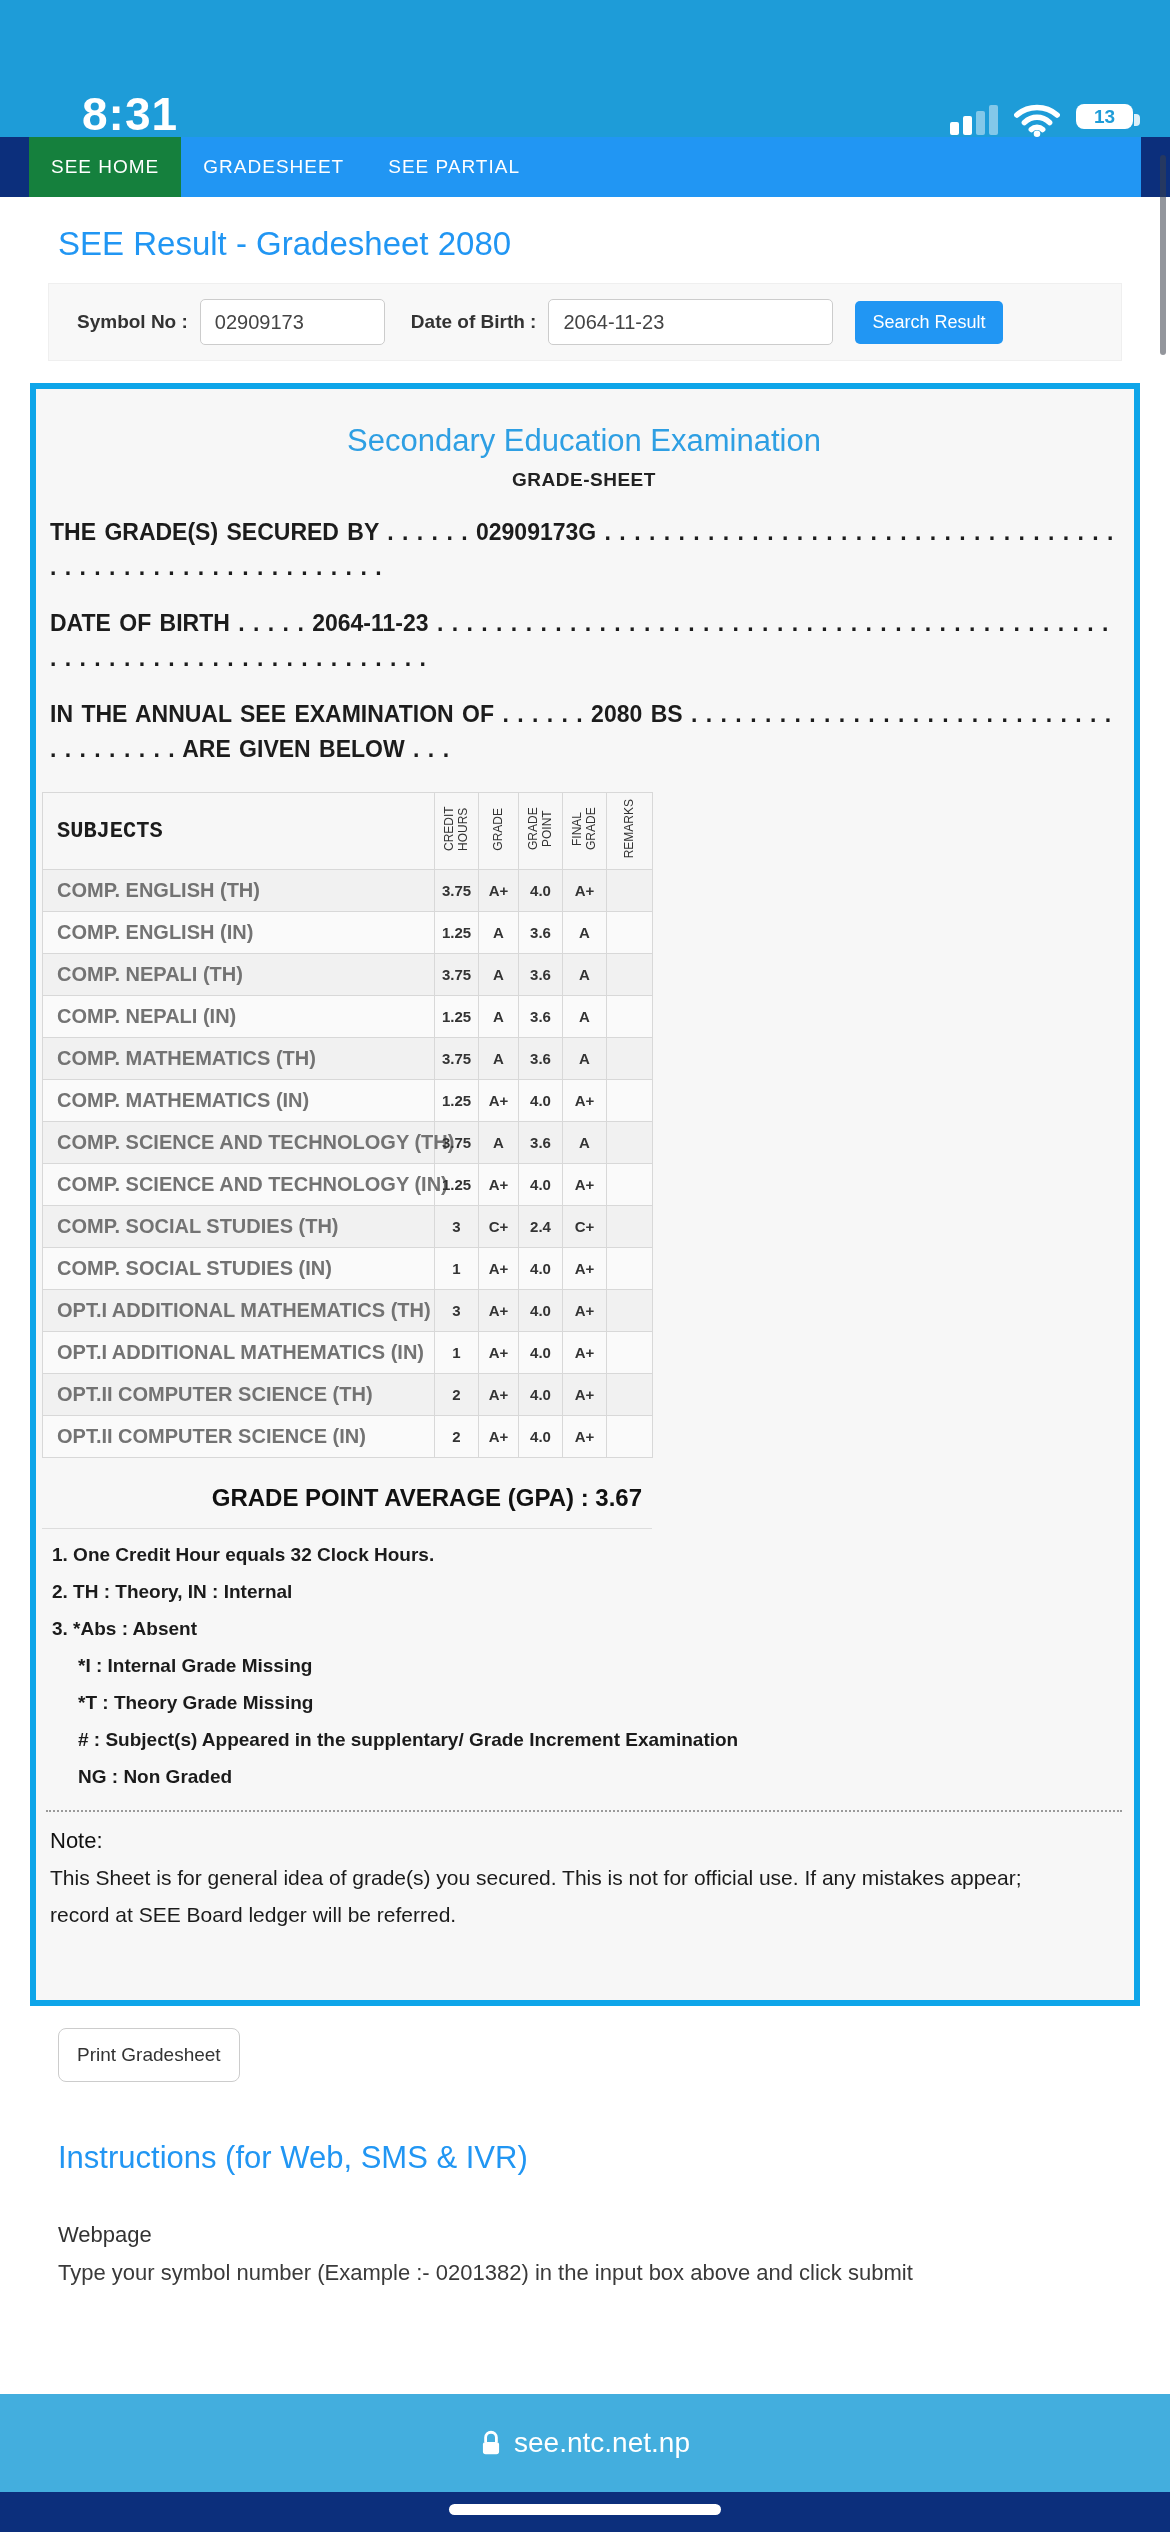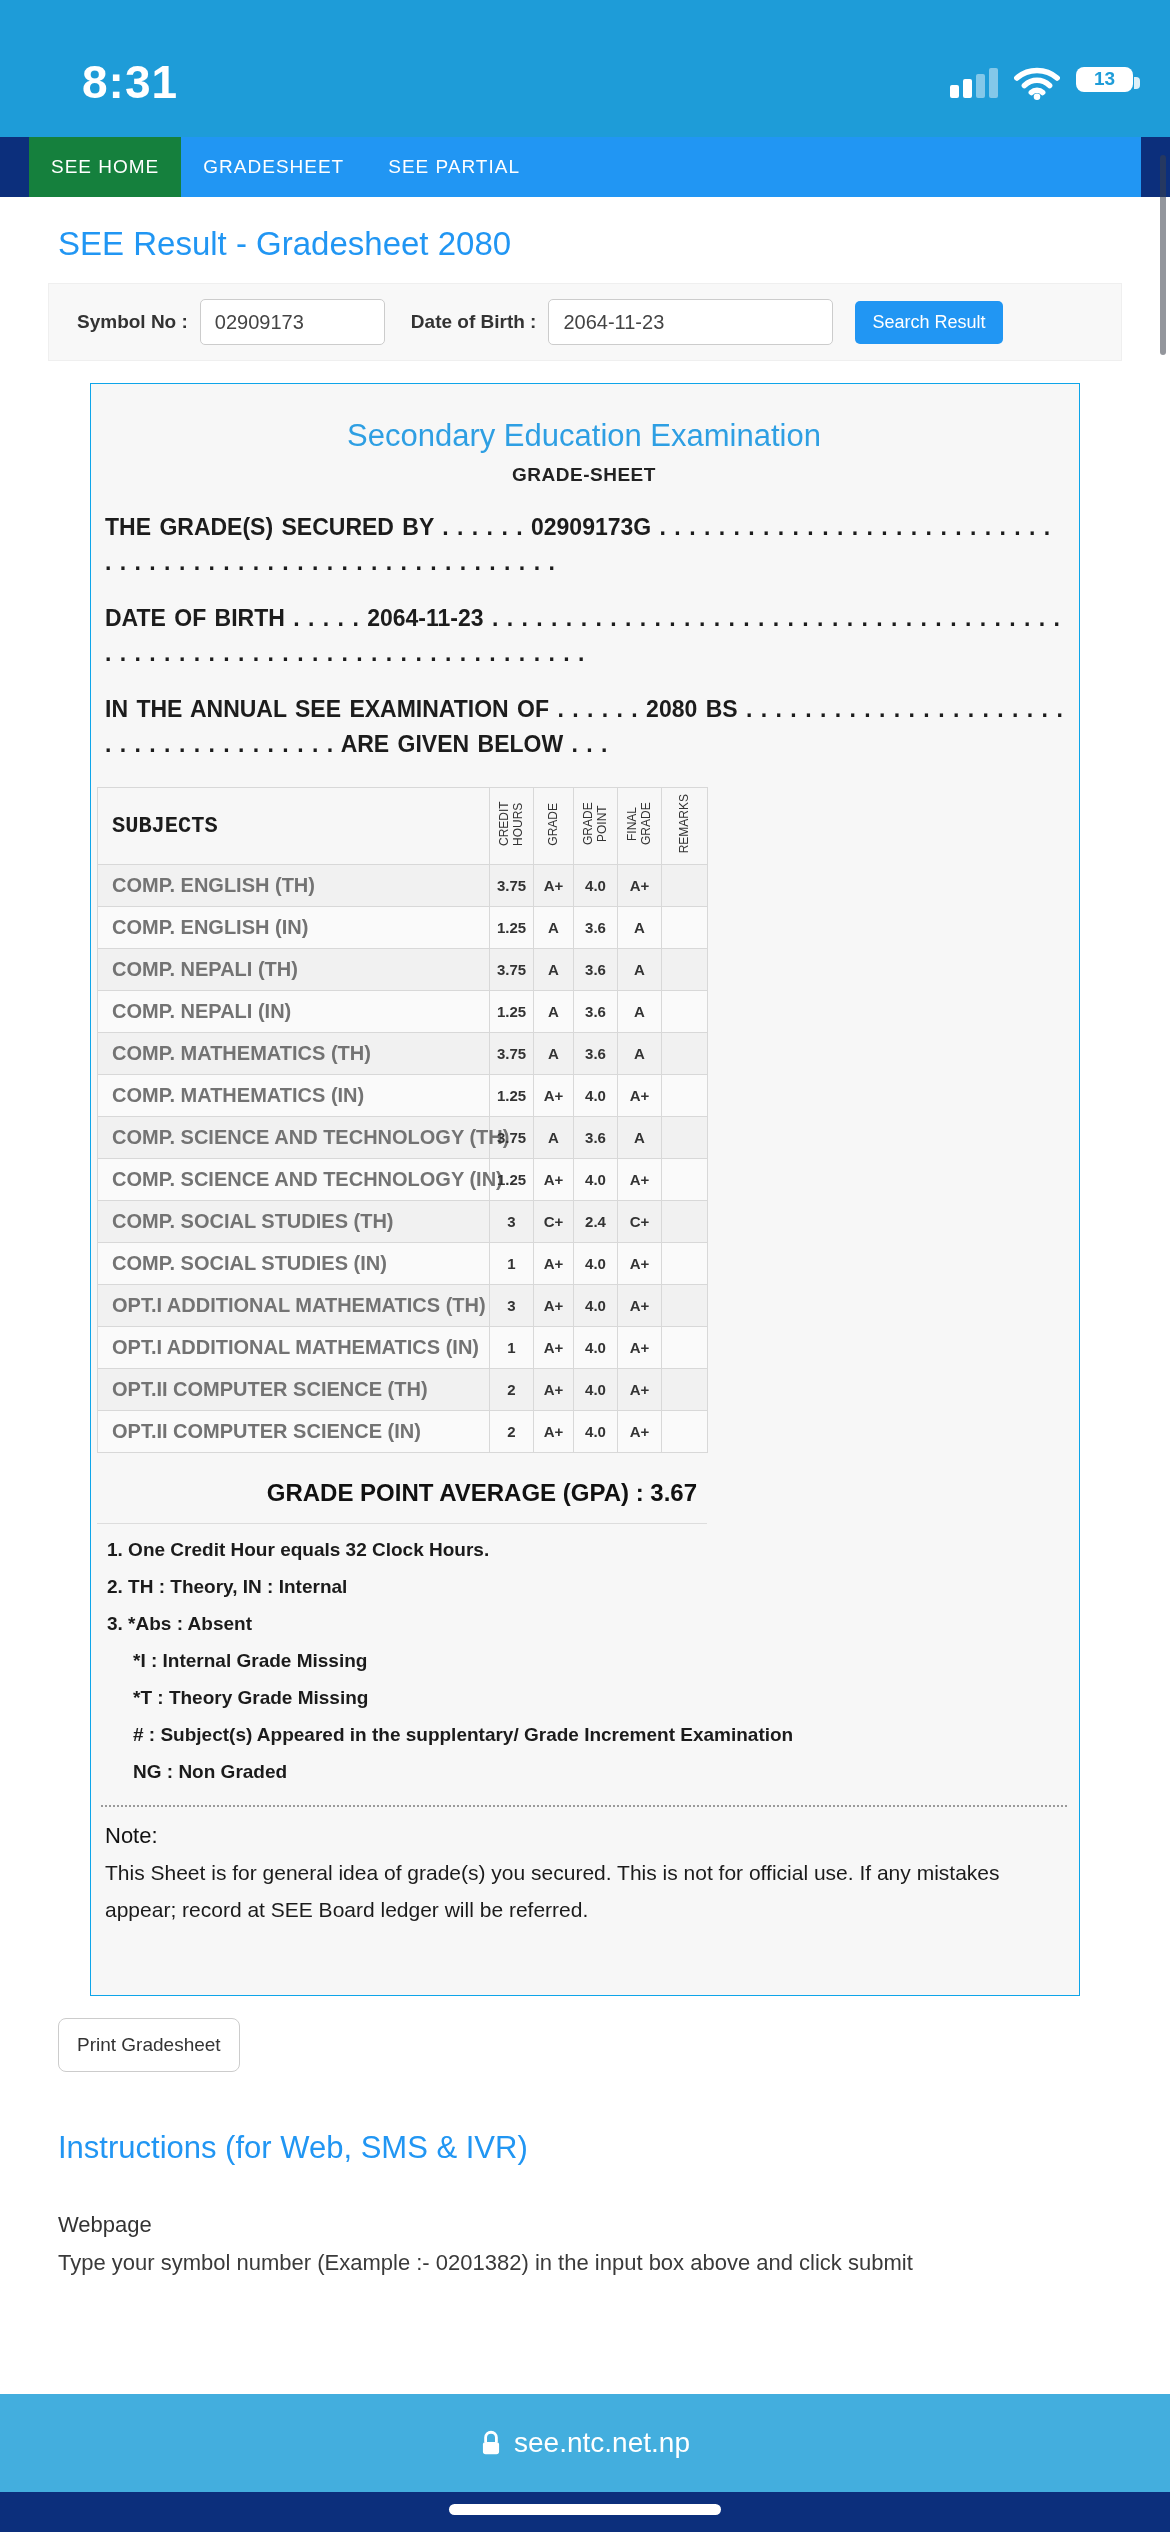--- a/index.html
+++ b/index.html
@@ -5,21 +5,21 @@
   * { box-sizing: border-box; }
   html,body { margin:0; padding:0; background:#0c2f7c; }
   body {
     width:1170px; height:2532px; overflow:hidden;
     font-family:"Liberation Sans","DejaVu Sans",sans-serif;
   }
   .screen { position:relative; width:1170px; height:2532px; display:flex; flex-direction:column; }
 
   
   .status-bar { height:137px; background:#1e9cd8; color:#fff; flex:0 0 auto;
-    display:flex; align-items:center; padding:22px 28px 0 82px; }
+    display:flex; align-items:flex-end; padding:22px 28px 0 82px; }
   .time { font-size:46px; font-weight:700; letter-spacing:1px; line-height:1; padding-top:4px; }
   .status-icons { margin-left:auto; display:flex; align-items:center; gap:16px; padding-top:6px; }
   .signal { display:flex; align-items:flex-end; gap:4px; height:30px; }
   .signal i { display:block; width:9px; background:#fff; border-radius:2px; }
   .signal i:nth-child(1){height:13px;} .signal i:nth-child(2){height:19px;}
   .signal i:nth-child(3){height:24px;opacity:.45;} .signal i:nth-child(4){height:30px;opacity:.45;}
   .battery { position:relative; width:66px; height:32px; }
   .batt-body { width:57px; height:25px; background:#fff; border-radius:8px;
     display:flex; align-items:center; justify-content:center; }
   .batt-body span { font-size:19px; font-weight:700; color:#1e9cd8; }
@@ -44,21 +44,21 @@
     font-size:20px; color:#444; padding:0 14px; margin-left:12px;
     font-family:"Liberation Sans","DejaVu Sans",sans-serif; }
   .inp-symbol { width:185px; }
   .inp-dob { width:285px; }
   .dob-label { margin-left:26px; }
   .search-btn { margin-left:22px; background:#2196f3; color:#fff; border:none;
     border-radius:5px; font-size:18px; padding:11px 17px; cursor:pointer;
     font-family:"Liberation Sans","DejaVu Sans",sans-serif; }
 
   
-  .card { margin:22px 90px 0; background:#f7f7f7; border:1px solid #0ea5e9;
+  .card { margin:22px 30px 0; background:#f7f7f7; border:6px solid #0ea5e9;
     padding:28px 8px 66px 6px; }
   .card-title { text-align:center; color:#2e9fe3; font-size:31px; font-weight:500; margin:6px 0 10px; }
   .card-sub { text-align:center; font-size:19px; font-weight:700; color:#222;
     letter-spacing:.5px; margin-bottom:24px; }
   .stmt { font-size:23px; font-weight:700; color:#1c1c1c; line-height:1.5;
     margin:22px 6px 22px 8px; word-spacing:2px; }
 
   .gs-table { border-collapse:collapse; table-layout:fixed; width:610px; margin:26px 0 0 0; }
   .gs-table th, .gs-table td { border:1px solid #d8d8d8; }
   th.subj-h { width:392px; text-align:left; padding-left:14px; font-size:22px;

